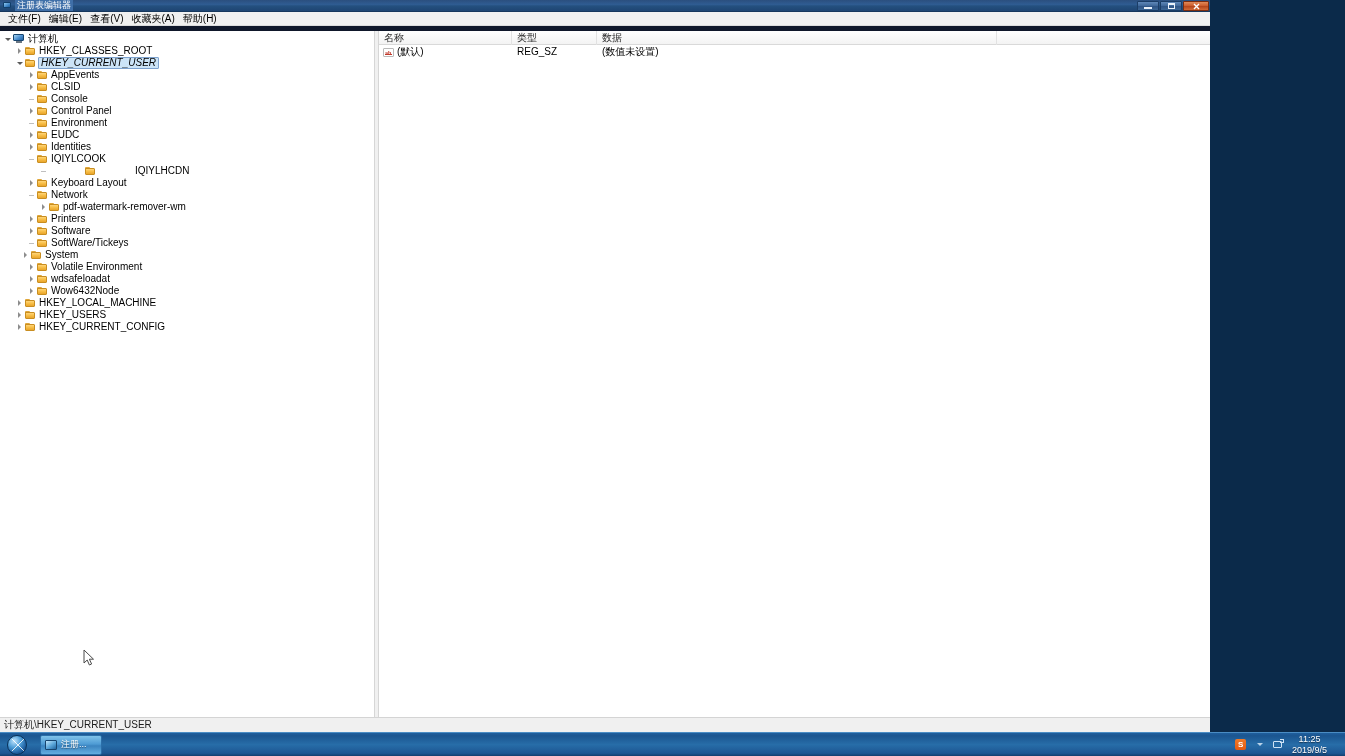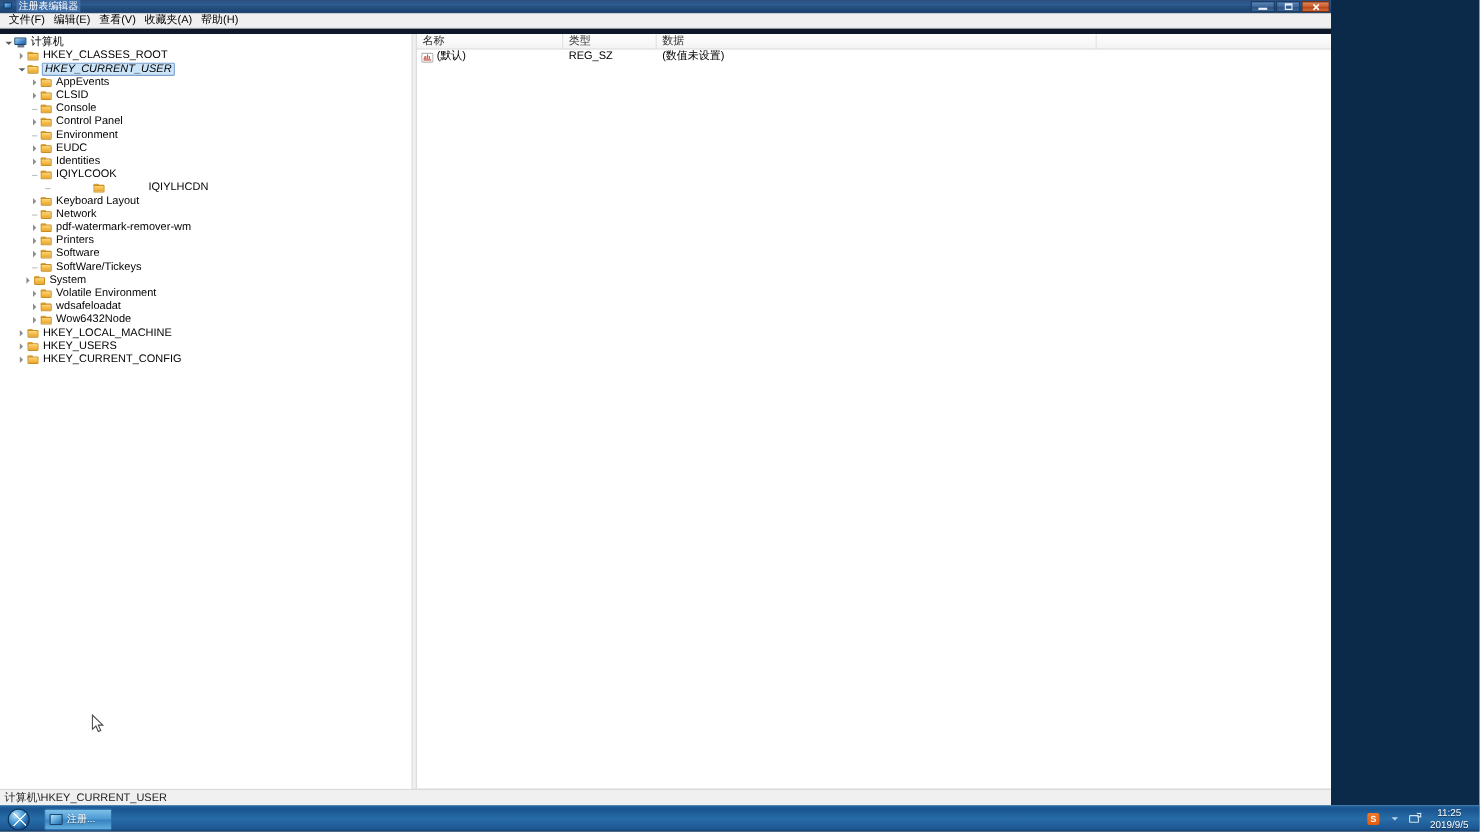--- a/index.html
+++ b/index.html
@@ -261,21 +261,21 @@
     position: absolute; left: 0; top: 2px; width: 12px; height: 10px;
     background: linear-gradient(145deg, #bfe6fb 0%, #58a4d8 55%, #22659f 100%);
     border: 1px solid #17456f; border-radius: 1px;
   }
   #taskbtn .tb-label {
     font-size: 9px; color: #ffffff; white-space: nowrap;
     text-shadow: 0 1px 1px rgba(0,0,0,.45);
   }
   #tray {
     margin-left: auto; display: flex; align-items: center;
-    height: 24px; padding-right: 4px;
+    height: 24px; padding-right: 12px;
   }
   .tray-ico { width: 14px; height: 14px; margin: 0 4px; position: relative; flex: 0 0 auto; cursor: pointer; }
   .tray-ico.sogou .body {
     position: absolute; left: 1px; top: 1px; width: 11px; height: 11px;
     border-radius: 2px;
     background: linear-gradient(to bottom, #f07a28 0%, #e45a12 100%);
   }
   .tray-ico.sogou .body::after {
     content: "S"; position: absolute; left: 3px; top: 0px;
     font-size: 8px; line-height: 11px; color: #fff; font-weight: bold;
@@ -477,21 +477,21 @@
           <div class="trow" style="padding-left: 26px;">
             <div class="twist">
               <span class="dash"></span>
             </div>
             <div class="ico folder">
               <span class="ftab"></span>
               <span class="fbody"></span>
             </div>
             <div class="tlabel">Network</div>
           </div>
-          <div class="trow" style="padding-left: 26px;">
+          <div class="trow" style="padding-left: 38px;">
             <div class="twist">
               <span class="arrow-c"></span>
             </div>
             <div class="ico folder">
               <span class="ftab"></span>
               <span class="fbody"></span>
             </div>
             <div class="tlabel">pdf-watermark-remover-wm</div>
           </div>
           <div class="trow" style="padding-left: 26px;">

